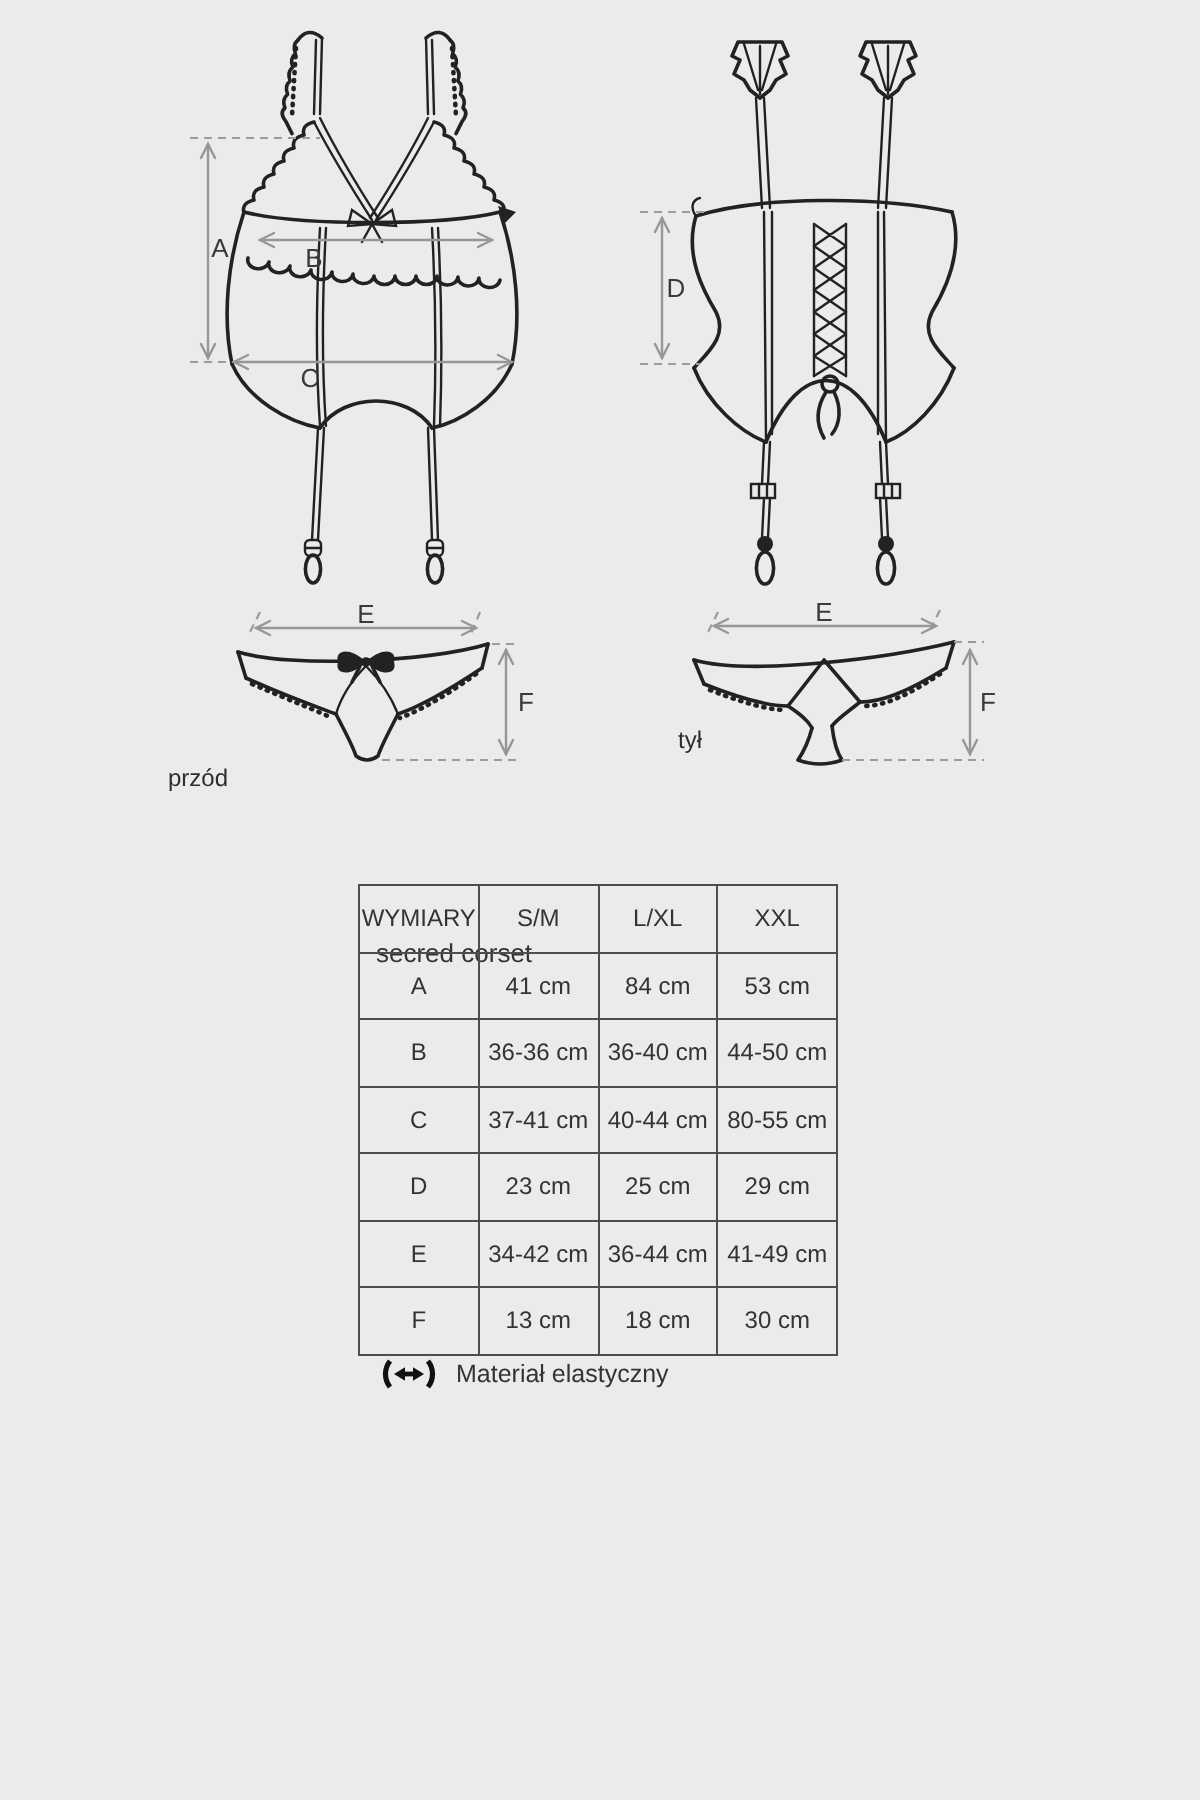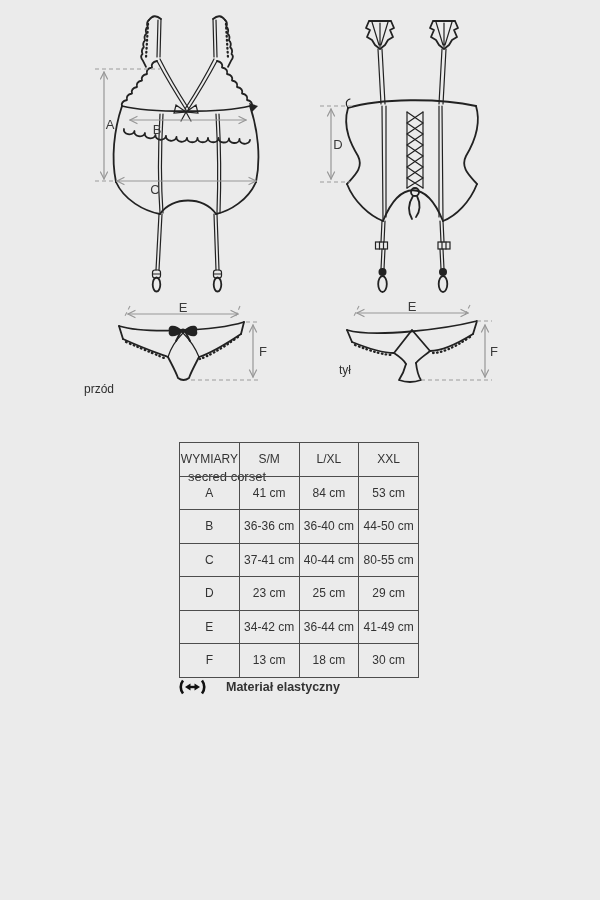--- a/index.html
+++ b/index.html
@@ -21,21 +21,21 @@
   .caption{position:absolute;font-size:12px;color:#2e2e2e;line-height:1;}
   .tbl-title{position:absolute;left:188px;top:423px;font-size:13px;color:#333;line-height:1;margin-top:47px;}
   table.size{
     position:absolute;left:179px;top:442px;
     border-collapse:collapse;table-layout:fixed;width:240px;
   }
   table.size td{
     border:1px solid #4d4d4d;text-align:center;vertical-align:middle;
     font-size:12px;color:#333;height:32.5px;padding:0;
   }
-  .footnote{position:absolute;left:176px;top:679px;display:flex;align-items:center;gap:17px;font-weight:bold;}
+  .footnote{position:absolute;left:188px;top:679px;display:flex;align-items:center;gap:7px;}
   .footnote .note-text{font-size:12.5px;color:#333;line-height:1;}
 </style>
 </head>
 <body>
 
 <div class="stage">
 
   <svg class="lineart" width="600" height="410" viewBox="0 0 600 410">
 
     <g>

